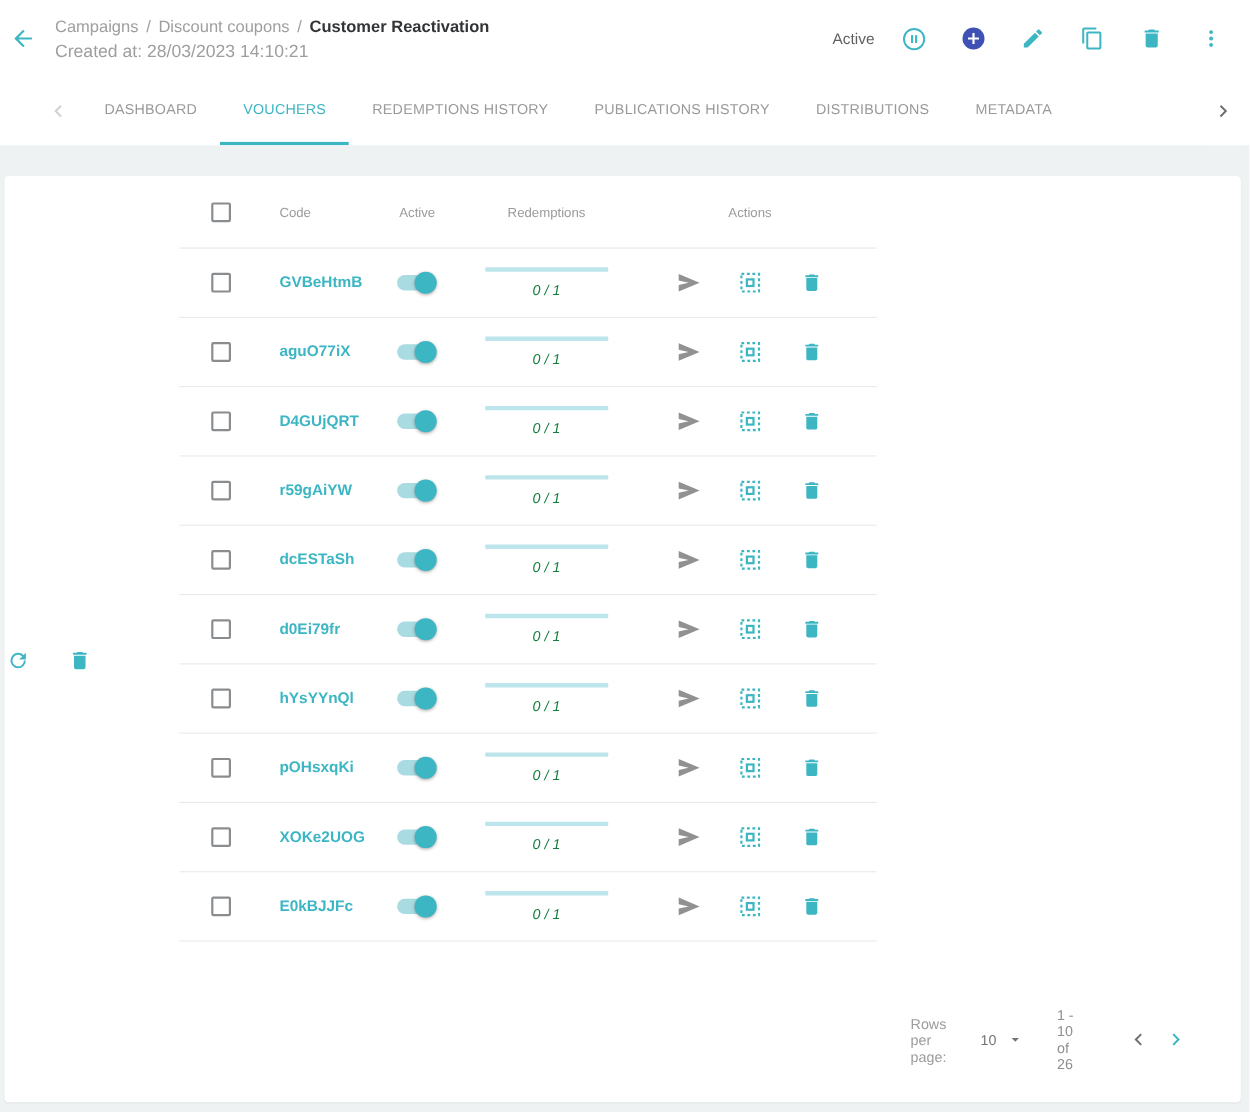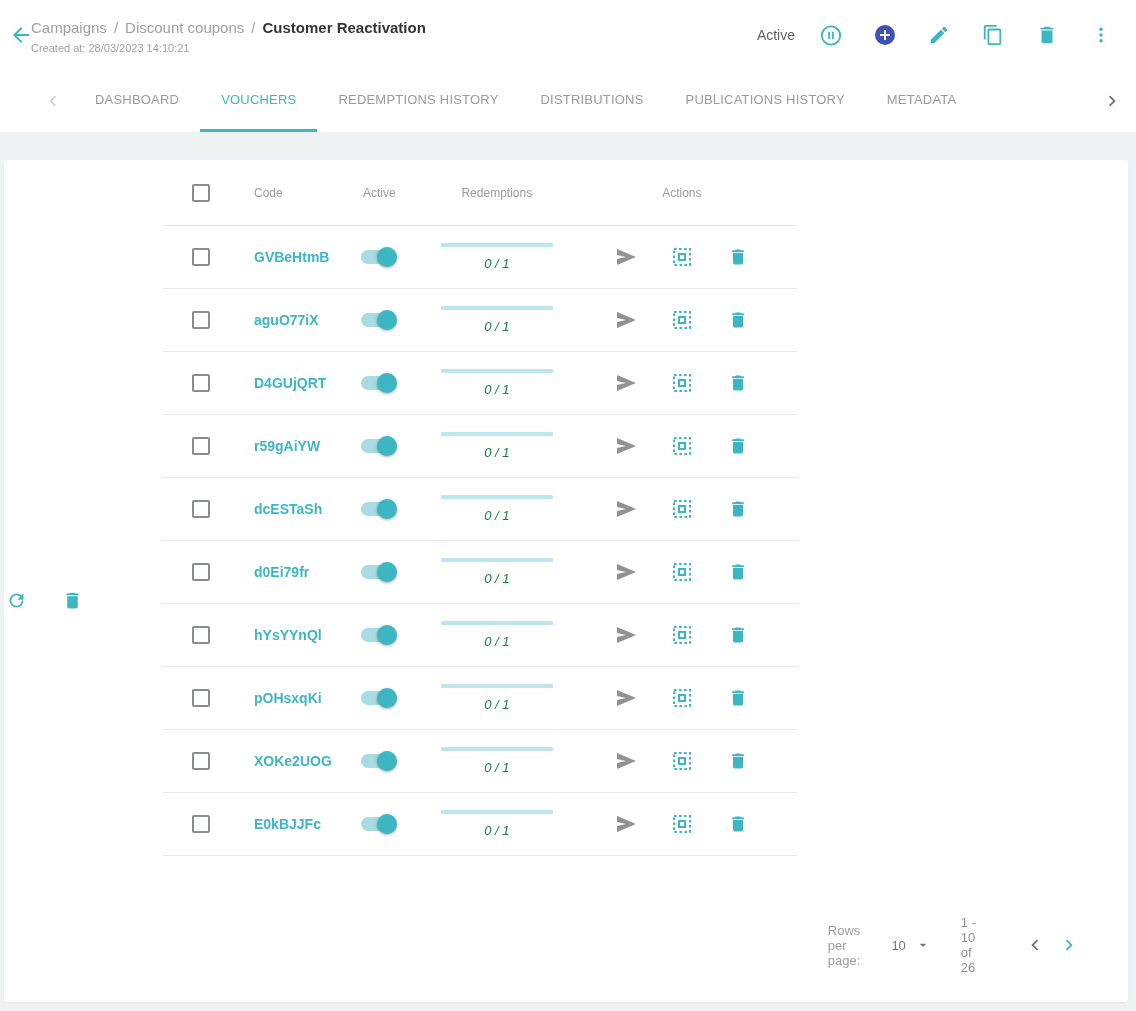--- a/index.html
+++ b/index.html
@@ -19,26 +19,26 @@
     align-items: center;
     position: relative;
   }
   .back-btn {
     position: absolute;
     left: 8px; top: 22px;
     width: 26px; height: 26px;
     cursor: pointer;
     display: flex; align-items: center; justify-content: center;
   }
-  .crumb-block { padding-left: 31px; padding-top: 2px; }
+  .crumb-block { padding-left: 50px; padding-top: 2px; }
   .breadcrumb { font-size: 15px; color: var(--text-gray, #9b9b9b); display: flex; gap: 7px; align-items: baseline; }
   .breadcrumb .crumb { color: #9e9e9e; cursor: pointer; }
   .breadcrumb .crumb.current { color: #323436; font-weight: 600; cursor: default; }
   .breadcrumb .sep { color: #9e9e9e; }
-  .created-at { font-size: 11px; color: #9e9e9e; margin-top: 6px; }
+  .created-at { font-size: 16px; color: #9e9e9e; margin-top: 6px; }
 
   .header-actions {
     position: absolute;
     right: 23px; top: 0; height: 70px;
     display: flex; align-items: center; gap: 30px;
   }
   .status-label { font-size: 14px; color: #5f6062; margin-right: -6px; }
   .icon-btn { width: 24px; height: 24px; display: flex; align-items: center; justify-content: center; cursor: pointer; }
   .icon-btn svg { display: block; }
 
@@ -224,22 +224,22 @@
 <div class="tabbar">
   <span class="tab-scroll-left">
     <svg width="22" height="22" viewBox="0 0 24 24">
         <path fill="#cfd2d3" d="M15.41 7.41L14 6l-6 6 6 6 1.41-1.41L10.83 12z"></path>
       </svg>
   </span>
   <div class="tab-strip">
     <div class="tab">DASHBOARD</div>
     <div class="tab active">VOUCHERS</div>
     <div class="tab">REDEMPTIONS HISTORY</div>
+    <div class="tab">PUBLICATIONS HISTORY</div>
     <div class="tab">DISTRIBUTIONS</div>
-    <div class="tab">PUBLICATIONS HISTORY</div>
     <div class="tab">METADATA</div>
   </div>
   <span class="tab-scroll-right">
     <svg width="22" height="22" viewBox="0 0 24 24">
         <path fill="#6e7072" d="M8.59 16.59L10 18l6-6-6-6-1.41 1.41L13.17 12z"></path>
       </svg>
   </span>
 </div>
 
 <div class="main">

